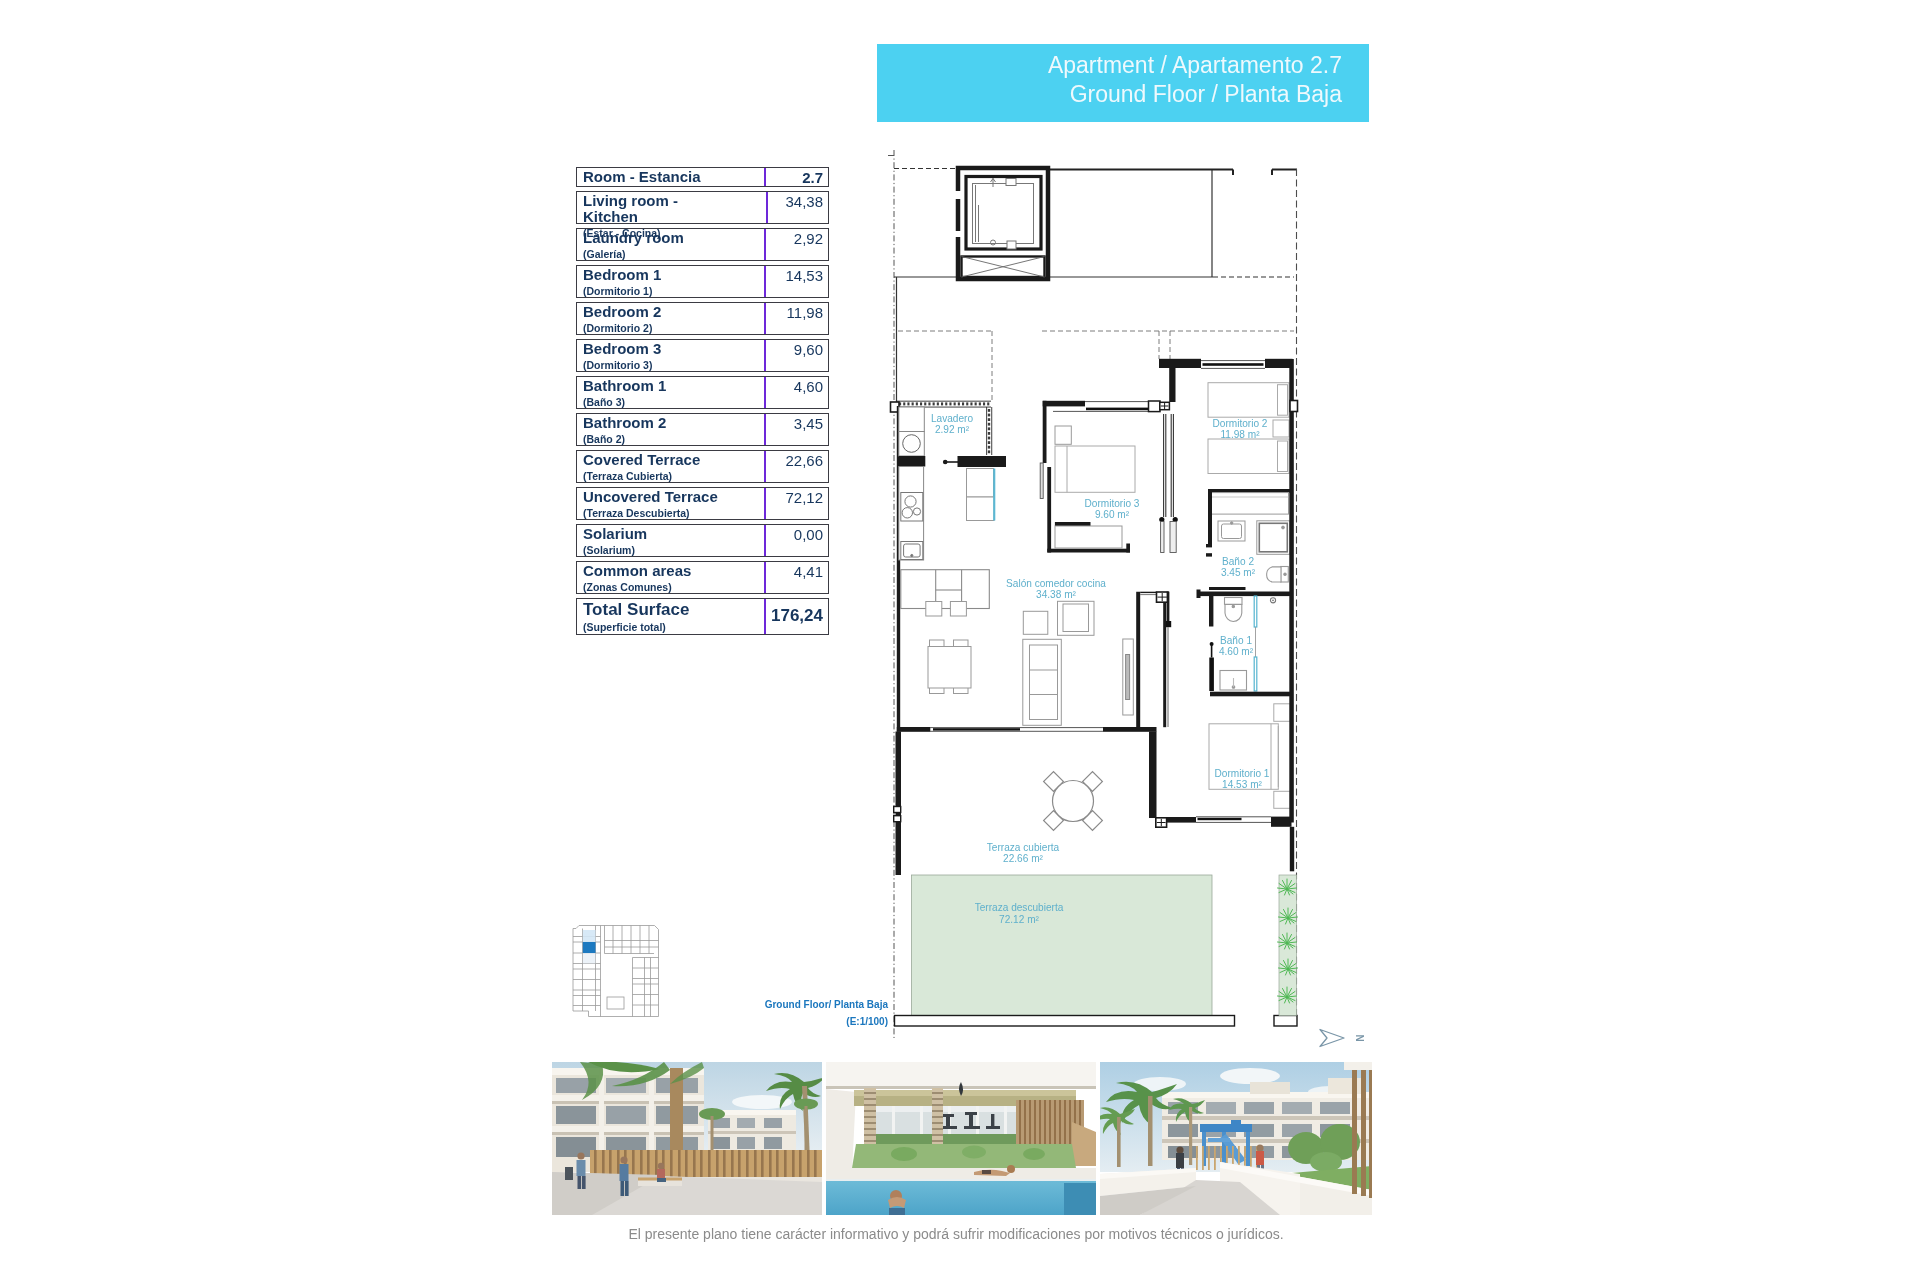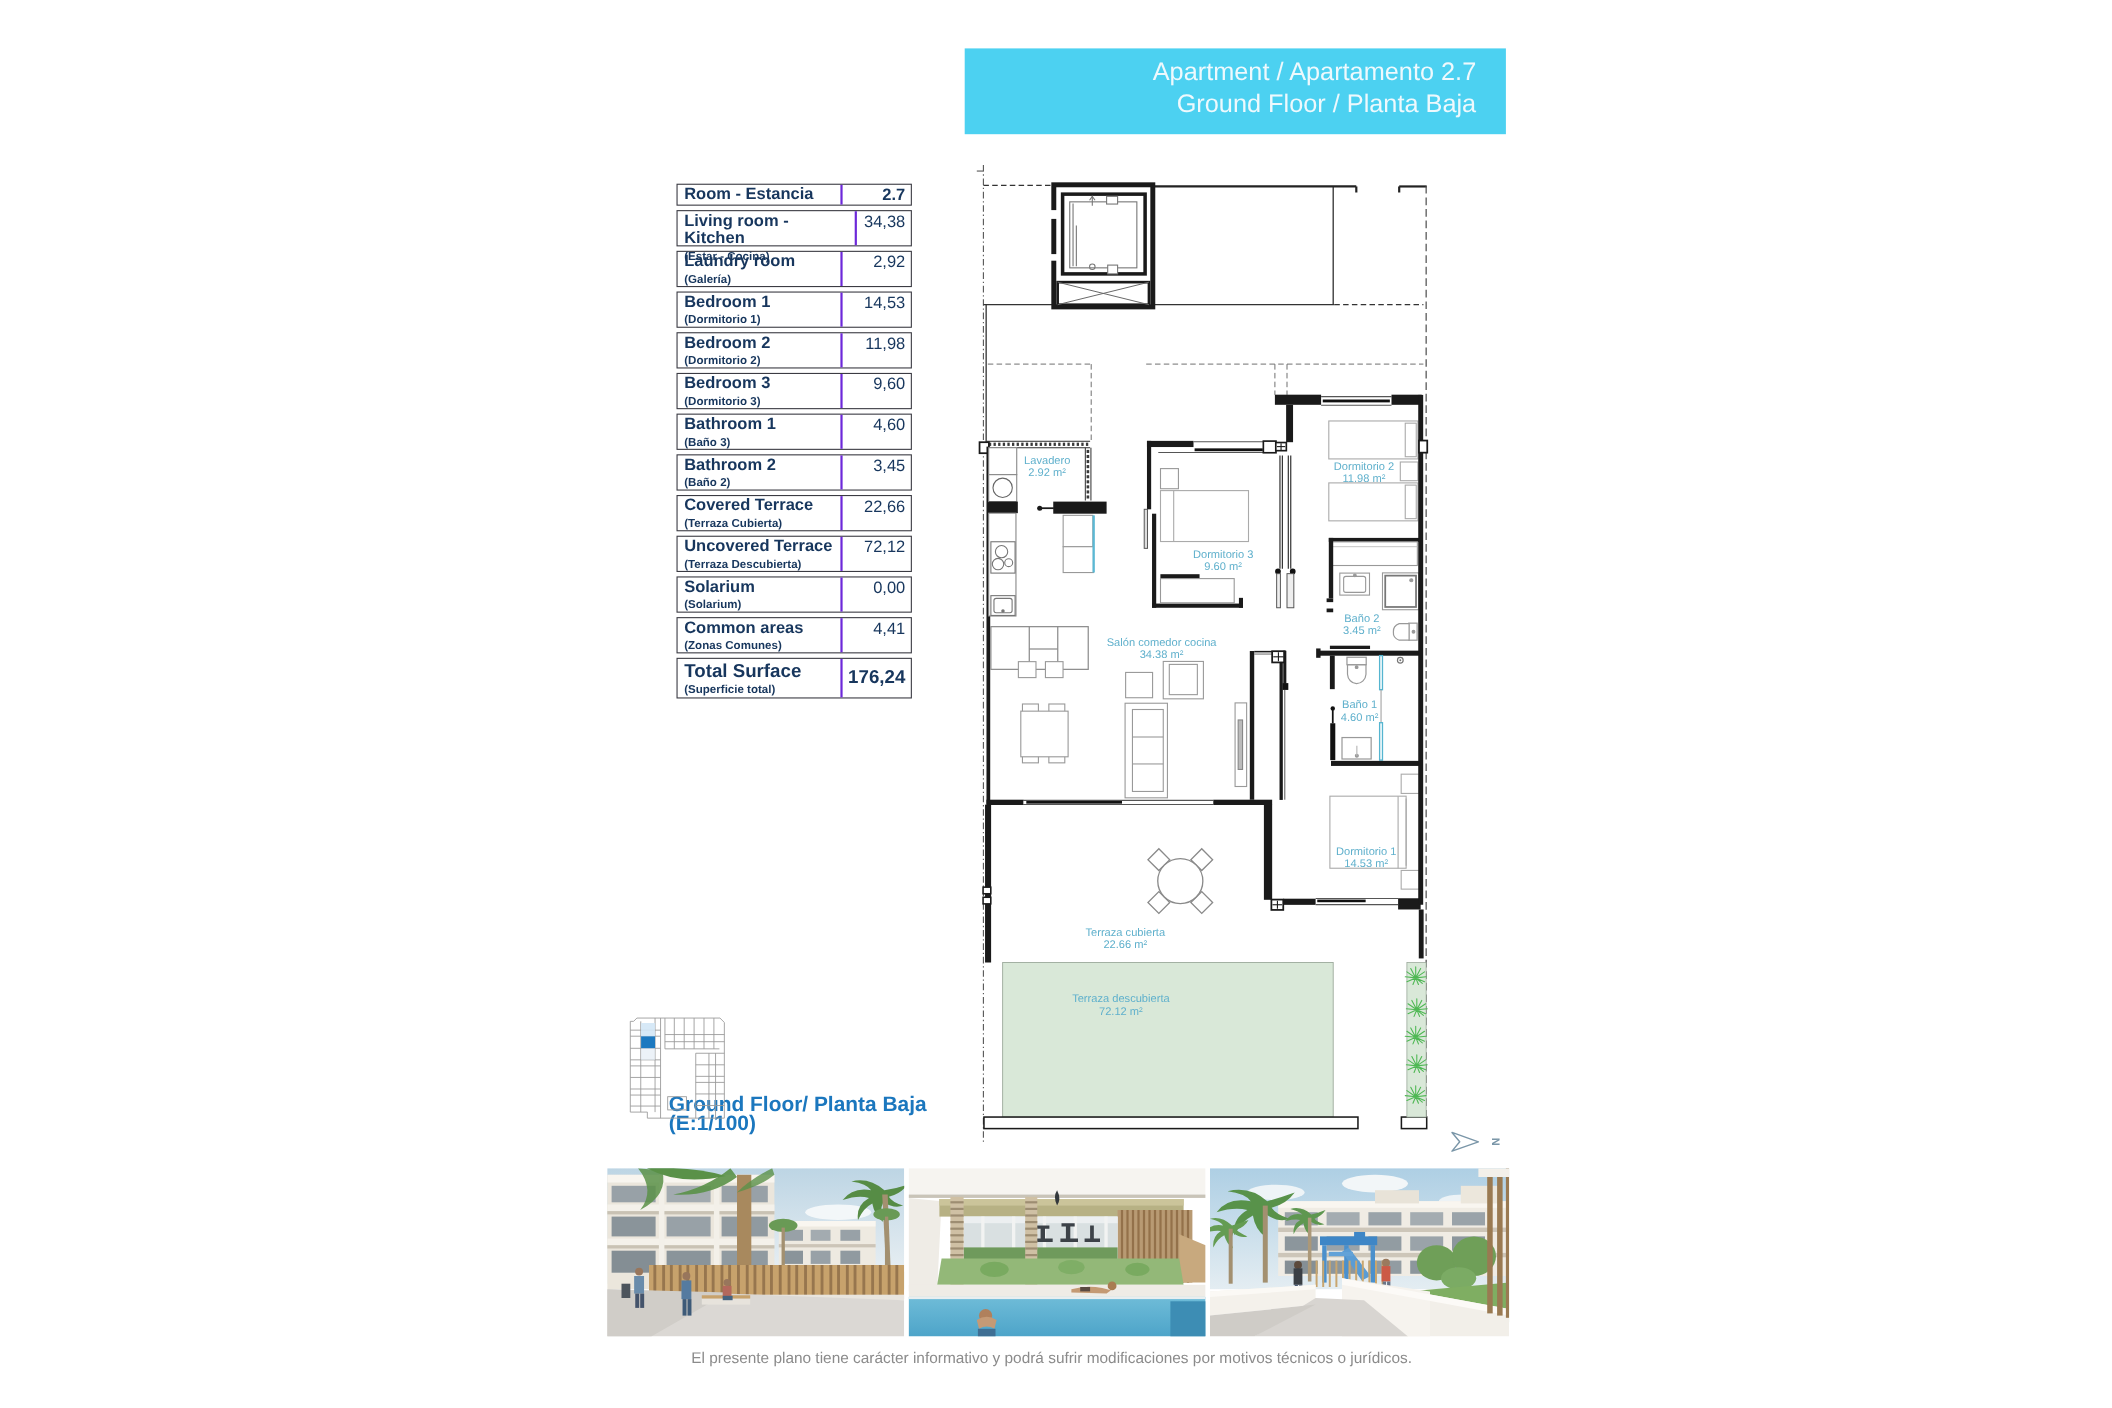--- a/index.html
+++ b/index.html
@@ -1,20 +1,20 @@
 <!DOCTYPE html>
 <html><head>
 <meta charset="utf-8">
 <style>
   html,body{margin:0;padding:0;background:#fff;}
   body{width:1920px;height:1280px;position:relative;font-family:"Liberation Sans", sans-serif;overflow:hidden;}
   .abs{position:absolute;}
   
   #roomtable{position:absolute;left:576px;top:167px;width:253px;color:#17365D;}
-  .trow{box-sizing:border-box;border:1px solid #3b3b43;display:flex;margin-bottom:4px;background:#fff;margin-left:39px;}
+  .trow{box-sizing:border-box;border:1px solid #3b3b43;display:flex;margin-bottom:4px;background:#fff;}
   .tcell-l{flex:1 1 auto;padding:1px 0 0 6px;}
   .tcell-r{box-sizing:border-box;width:64px;border-left:2px solid #6d28d9;text-align:right;padding:1px 5px 0 0;font-size:15px;}
   .tmain{font-size:15px;font-weight:bold;line-height:16px;display:block;}
   .tsub{font-size:10.5px;font-weight:bold;line-height:12px;display:block;margin-top:2px;}
 </style>
 </head>
 <body>
 
 <div class="abs" style="left:877px;top:44px;width:492px;height:78px;background:#4cd1f1;"></div>
 
@@ -119,21 +119,21 @@
 
   <div class="trow" style="height:37px;">
     <div class="tcell-l">
         <span class="tmain" style="font-size:17px;line-height:19px;">Total Surface</span>
         <span class="tsub">(Superficie total)</span>
       </div>
     <div class="tcell-r" style="font-weight:bold;font-size:17px;padding-top:7px;text-align:right;">176,24</div>
   </div>
 </div>
 
-<div class="abs" style="left:608px;top:996px;width:280px;text-align:left;color:#1b77be;font-weight:bold;font-size:19px;line-height:17px;">Ground Floor/ Planta Baja<br>(E:1/100)</div>
+<div class="abs" style="left:608px;top:996px;width:280px;text-align:right;color:#1b77be;font-weight:bold;font-size:10px;line-height:17px;">Ground Floor/ Planta Baja<br>(E:1/100)</div>
 
 <div class="abs" style="left:540px;top:1226px;width:832px;text-align:center;color:#8b8b8b;font-size:14px;">El presente plano tiene carácter informativo y podrá sufrir modificaciones por motivos técnicos o jurídicos.</div>
 
 <svg class="abs" style="left:0;top:0;" width="1920" height="1280" viewBox="0 0 1920 1280" fill="none">
 
   <g stroke="#555" stroke-width="1">
     <line x1="894" y1="150" x2="894" y2="1038" stroke-dasharray="6 2.5 1.2 2.5"></line>
     <line x1="888" y1="155.5" x2="894" y2="155.5"></line>
   </g>
 

